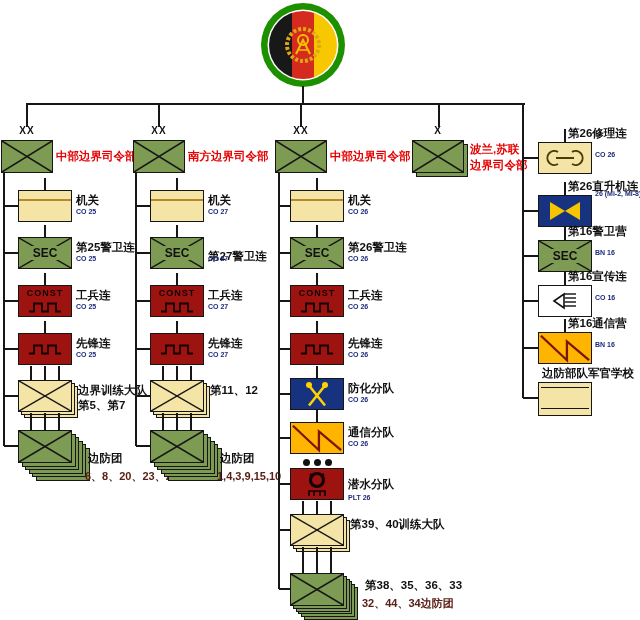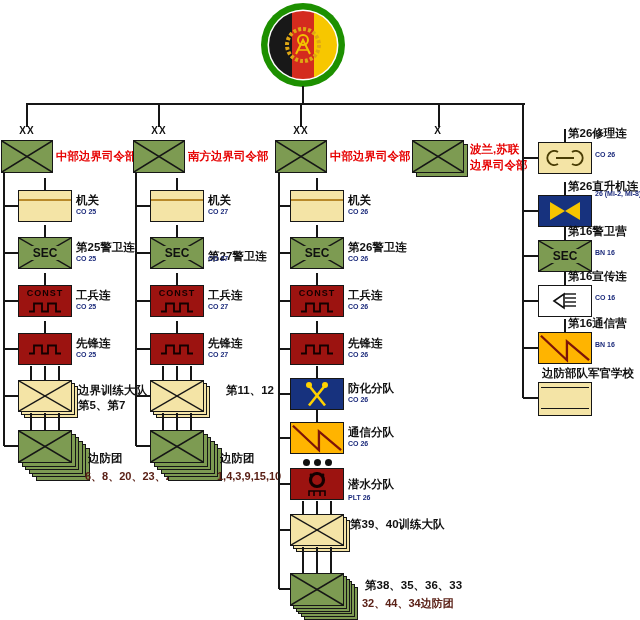--- a/index.html
+++ b/index.html
@@ -183,21 +183,21 @@
     <div class="line" style="left: 176px; top: 366px; width: 2px; height: 14px;"></div>
     <div class="line" style="left: 190px; top: 366px; width: 2px; height: 14px;"></div>
     <div class="ubox" style="left: 156.4px; top: 386.4px; width: 54px; height: 32px; background: rgb(244, 228, 166);"></div>
     <div class="ubox" style="left: 153.2px; top: 383.2px; width: 54px; height: 32px; background: rgb(244, 228, 166);"></div>
     <div class="ubox" style="left: 150px; top: 380px; width: 54px; height: 32px; background: rgb(244, 228, 166);">
       <svg class="xfill" viewBox="0 0 54 33" preserveAspectRatio="none">
         <line x1="0" y1="0" x2="54" y2="33" stroke="#161616" stroke-width="1.6"></line>
         <line x1="0" y1="33" x2="54" y2="0" stroke="#161616" stroke-width="1.6"></line>
       </svg>
     </div>
-    <div class="lbl" style="left: 210px; top: 384px; padding-left: 16px;">第11、12</div>
+    <div class="lbl" style="left: 210px; top: 384px;">第11、12</div>
     <div class="line" style="left: 136px; top: 445px; width: 14px; height: 2px;"></div>
     <div class="line" style="left: 162px; top: 413px; width: 2px; height: 17px;"></div>
     <div class="line" style="left: 176px; top: 413px; width: 2px; height: 17px;"></div>
     <div class="line" style="left: 190px; top: 413px; width: 2px; height: 17px;"></div>
     <div class="ubox" style="left: 167.5px; top: 447.5px; width: 54px; height: 33px; background: rgb(125, 155, 82);"></div>
     <div class="ubox" style="left: 164px; top: 444px; width: 54px; height: 33px; background: rgb(125, 155, 82);"></div>
     <div class="ubox" style="left: 160.5px; top: 440.5px; width: 54px; height: 33px; background: rgb(125, 155, 82);"></div>
     <div class="ubox" style="left: 157px; top: 437px; width: 54px; height: 33px; background: rgb(125, 155, 82);"></div>
     <div class="ubox" style="left: 153.5px; top: 433.5px; width: 54px; height: 33px; background: rgb(125, 155, 82);"></div>
     <div class="ubox" style="left: 150px; top: 430px; width: 54px; height: 33px; background: rgb(125, 155, 82);">

